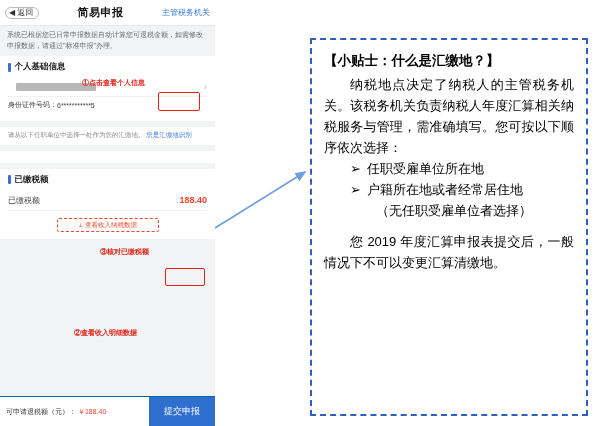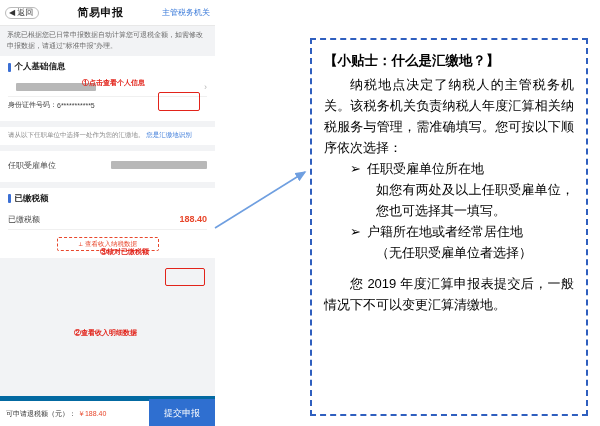--- a/index.html
+++ b/index.html
@@ -180,21 +180,21 @@
   #box-amount { left: 165px; top: 268px; width: 38px; height: 16px; }
 
   
   #bottombar {
     position: absolute;
     left: 0;
     bottom: 0;
     width: 215px;
     height: 30px;
     background: #ffffff;
-    border-top: 5px solid #0369a1;
+    border-top: 1px solid #0369a1;
     display: flex;
     align-items: center;
     justify-content: space-between;
     box-sizing: border-box;
     padding-left: 6px;
   }
   #refund-text { font-size: 7px; color: #333; }
   #refund-text .amt { color: #e8472c; }
   #submit-btn {
     background: #2f6fd0;
@@ -288,24 +288,20 @@
       <span class="idtxt">6***********5</span>
     </div>
   </div>
 
   <div class="gray-note">
     <span>请从以下任职单位中选择一处作为您的汇缴地。</span>
     <span class="blue">您是汇缴地识别</span>
   </div>
 
   <div class="card" style="margin-top:6px;">
-    <div class="row">
-      <span class="row-label">任职受雇单位</span>
-      <span class="redact"></span>
-    </div>
   </div>
 
   <div class="card">
     <div class="card-title">
       <span class="title-bar"></span>
       <span>已缴税额</span>
     </div>
     <div class="row">
       <span class="row-label">已缴税额</span>
       <span class="amount">188.40</span>
@@ -340,21 +336,20 @@
 
 <div id="tip-panel">
 
   <div class="tip-head">【小贴士：什么是汇缴地？】</div>
   <div class="tip-body">纳税地点决定了纳税人的主管税务机关。该税务机关负责纳税人年度汇算相关纳税服务与管理，需准确填写。您可按以下顺序依次选择：</div>
 
   <div class="bullet-line">
     <span class="bullet-mark">➢</span>
     <span>任职受雇单位所在地</span>
   </div>
-  <div class="sub-line">如您有两处及以上任职受雇单位，您也可选择其一填写。</div>
 
   <div class="bullet-line">
     <span class="bullet-mark">➢</span>
     <span>户籍所在地或者经常居住地</span>
   </div>
   <div class="sub-line">（无任职受雇单位者选择）</div>
 
   <div class="gap"></div>
 
   <div class="tip-body">您 2019 年度汇算申报表提交后，一般情况下不可以变更汇算清缴地。</div>

